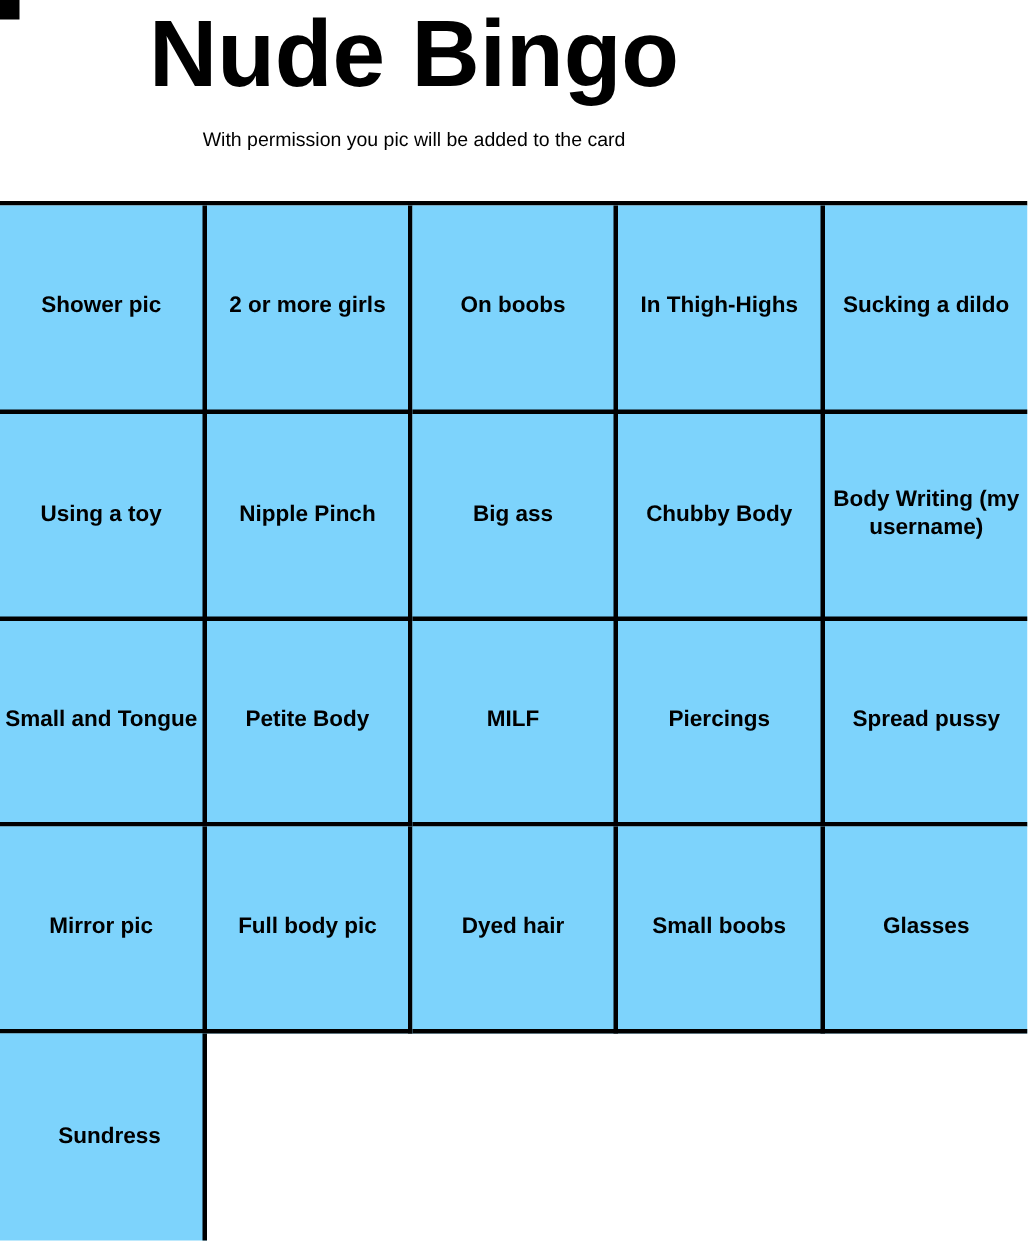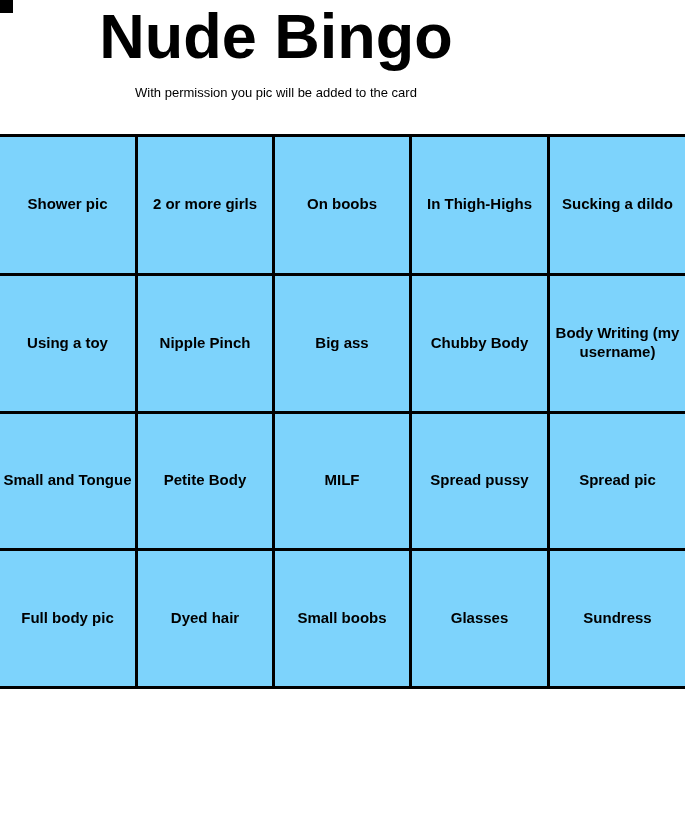--- a/index.html
+++ b/index.html
@@ -91,21 +91,22 @@
   <div class="cell">Using a toy</div>
   <div class="cell">Nipple Pinch</div>
   <div class="cell">Big ass</div>
   <div class="cell">Chubby Body</div>
 
   <div class="cell">Body Writing (my username)</div>
   <div class="cell">Small and Tongue</div>
   <div class="cell">Petite Body</div>
   <div class="cell">MILF</div>
 
+  <div class="cell">Piercings</div>
   <div class="cell">Spread pussy</div>
-  <div class="cell">Spread pic</div>
+  <div class="cell">Mirror pic</div>
   <div class="cell">Full body pic</div>
 
   <div class="cell">Dyed hair</div>
   <div class="cell">Small boobs</div>
   <div class="cell">Glasses</div>
   <div class="cell">Sundress</div>
 </div>
 
 </body></html>

